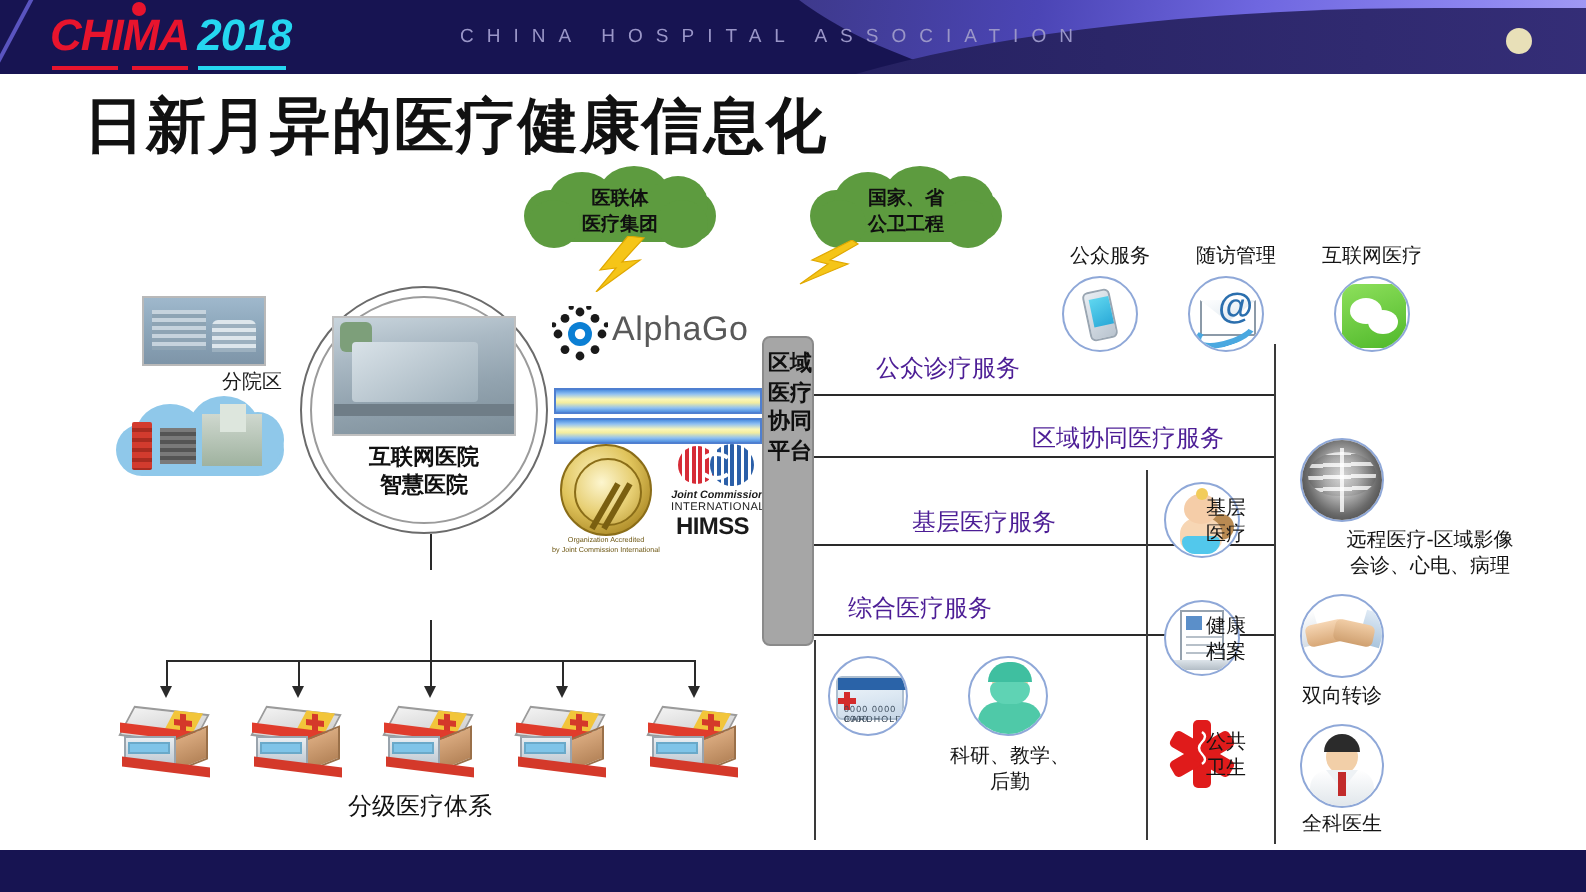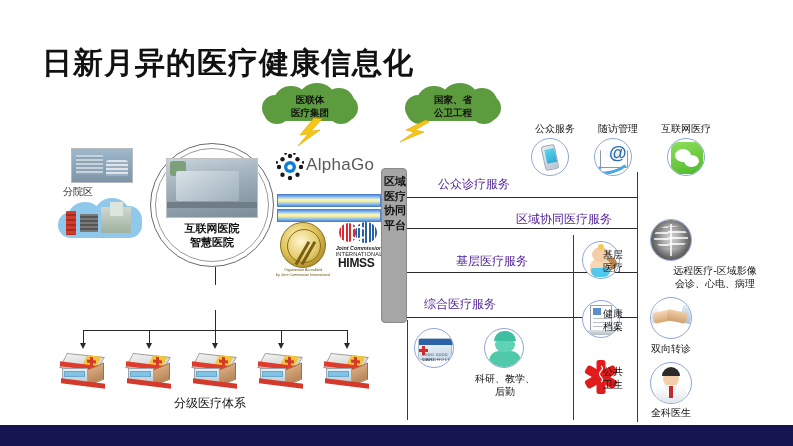--- a/index.html
+++ b/index.html
@@ -101,21 +101,21 @@
   .bldg-a::before {
     content:""; position:absolute; left:6%; top:18%; width:46%; height:60%;
     background: repeating-linear-gradient(180deg,#c6d3dd 0 2px,#8ea4b4 2px 4px);
   }
   .bldg-a::after {
     content:""; position:absolute; left:56%; top:34%; width:38%; height:48%;
     background: repeating-linear-gradient(180deg,#dde6ec 0 2px,#9cb0bf 2px 4px);
     border-radius: 3px 3px 0 0;
   }
   .cap {
-    position: absolute; text-align: left; color: #1a1a1a;
+    position: absolute; text-align: right; color: #1a1a1a;
     font-size: 10px; line-height: 13px;
     font-family: "DejaVu Sans", sans-serif;
   }
   .datacloud {
     position: absolute; width: 84px; height: 46px;
   }
   .datacloud .db { position: absolute; background: #8fc8ea; }
   .datacloud .d1 { left: 0; top: 14px; width: 84px; height: 26px; border-radius: 13px; }
   .datacloud .d2 { left: 10px; top: 4px; width: 34px; height: 30px; border-radius: 50%; }
   .datacloud .d3 { left: 36px; top: 0px; width: 36px; height: 34px; border-radius: 50%; }
@@ -422,20 +422,34 @@
     background: #171452;
   }
   .hline { position: absolute; background: #2a2a2a; height: 1px; }
   .vline { position: absolute; background: #2a2a2a; width: 1px; }
 </style>
 </head>
 <body>
 
 <div id="slide">
 
+  <div class="header">
+    <div class="hdr-wave"></div>
+    <div class="hdr-wave2"></div>
+    <div class="hdr-diag"></div>
+    <div class="moon"></div>
+    <div class="logo">
+      <span class="logo-chima">CHIMA</span><span class="logo-year">2018</span>
+      <div class="logo-i-dot"></div>
+      <div class="logo-underline-red"></div>
+      <div class="logo-underline-red2"></div>
+      <div class="logo-underline-cy"></div>
+    </div>
+    <div class="hdr-sub">CHINA HOSPITAL ASSOCIATION</div>
+  </div>
 
   <div class="title">日新月异的医疗健康信息化</div>
 
   <div class="cloud" style="left:262px; top:86px;">
     <div class="blob b1"></div>
     <div class="blob b2"></div>
     <div class="blob b3"></div>
     <div class="blob b4"></div>
     <div class="blob b5"></div>
     <div class="blob b6"></div>

